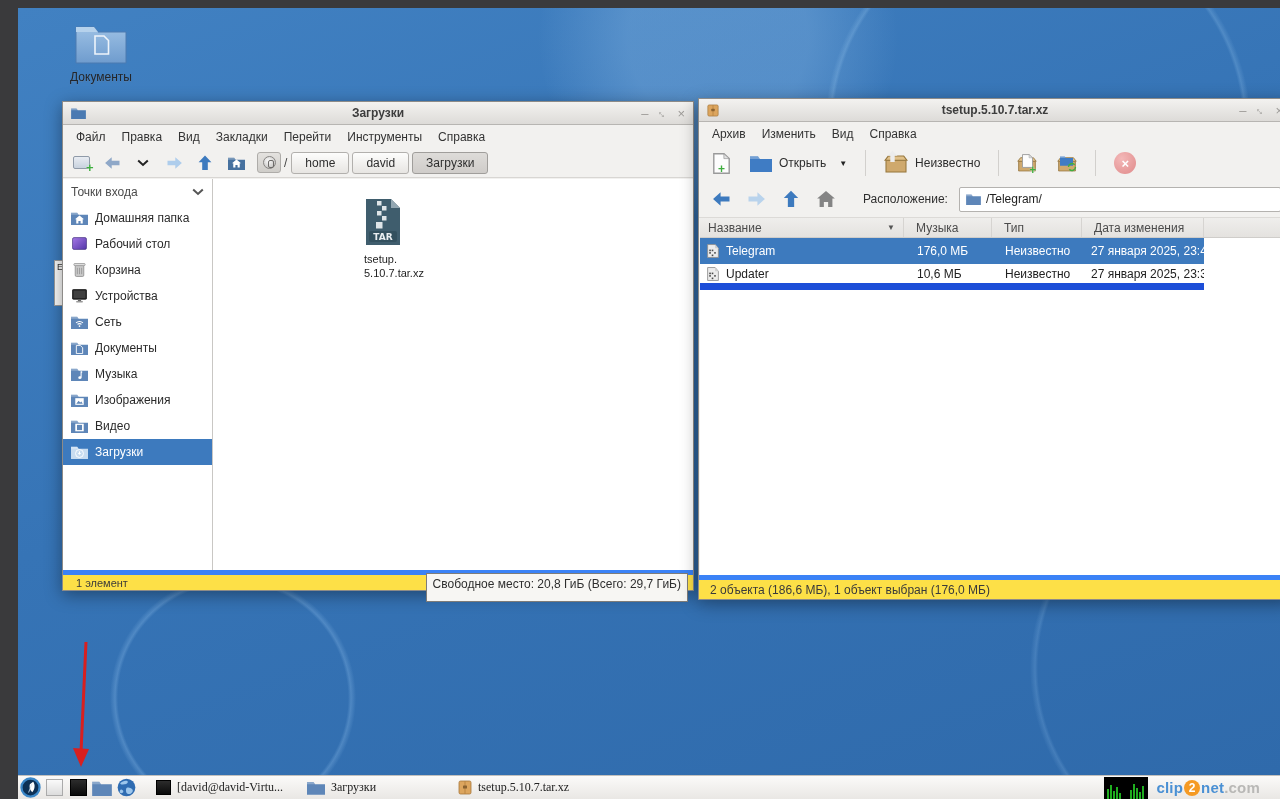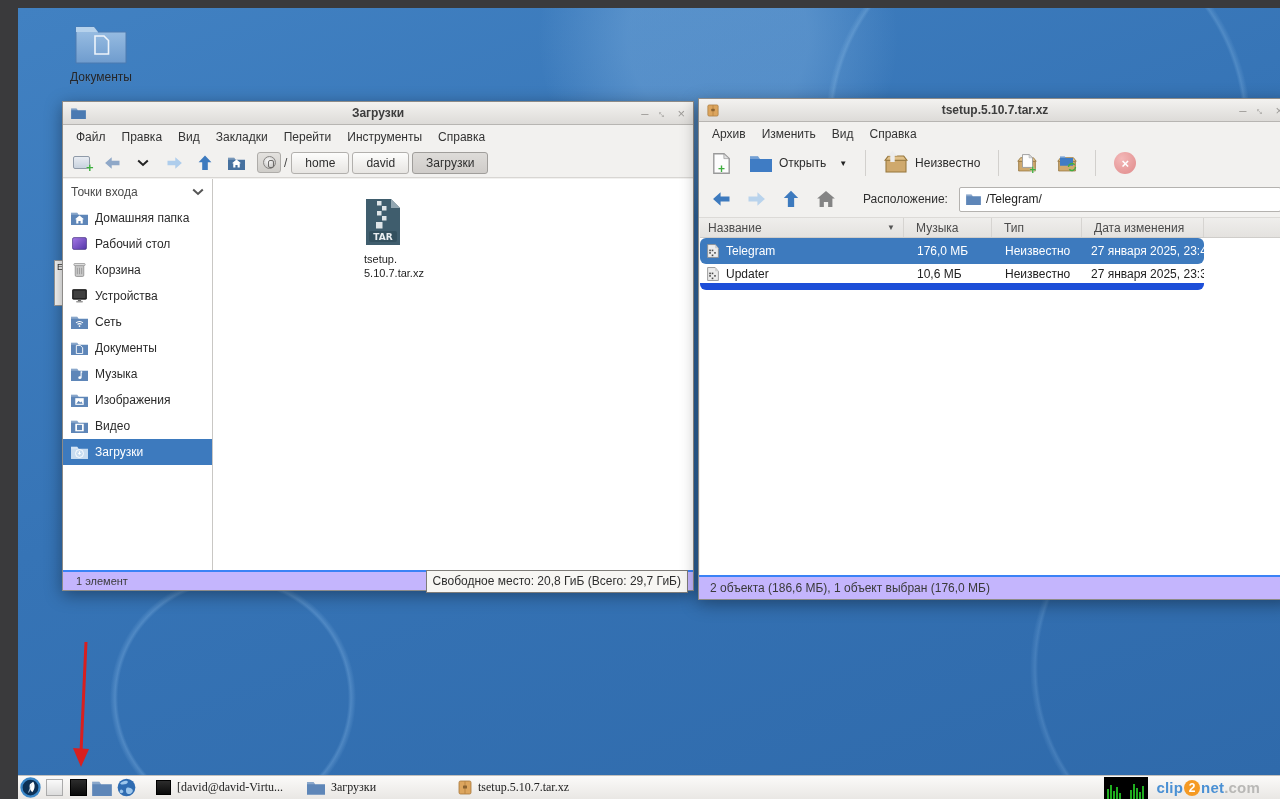--- a/index.html
+++ b/index.html
@@ -26,21 +26,21 @@
   .win { position:absolute; background:#f2f1ef; border:1px solid #8d8b88; box-shadow:0 4px 16px rgba(0,0,0,.38); z-index:2; }
   .titlebar { position:relative; height:23px; background:linear-gradient(#f3f2f0,#dddbd8); border-bottom:1px solid #b7b5b2;
     display:flex; align-items:center; }
   .titlebar .ticon { margin-left:8px; display:flex; }
   .titlebar .title { position:absolute; left:60px; right:60px; text-align:center; font-weight:bold; font-size:12px; color:#3d3d3d; }
   .winctl { position:absolute; right:8px; top:0; height:23px; display:flex; align-items:center; gap:9px; color:#9d9b98; font-size:13px; }
   .winctl .c { cursor:default; line-height:1; }
   .winctl .rot { display:inline-block; transform:rotate(45deg); font-size:11px; }
   .menubar { display:flex; align-items:center; height:23px; padding:0 5px; background:#f2f1ef; font-size:12px; color:#333; }
   .menubar .mi { padding:3px 8px; }
-  .statusbar { position:absolute; left:0; right:0; bottom:0; background:#c4b5fd; border-top:2px solid #3b82f6;
+  .statusbar { position:absolute; left:0; right:0; bottom:0; background:#fde047; border-top:5px solid #3b82f6;
     font-size:11px; color:#3a3a3a; display:flex; align-items:center; }
 
   
   #fm { left:44px; top:93px; width:632px; height:490px; }
   #fm-toolbar { display:flex; align-items:center; height:30px; padding:0 6px; background:#f2f1ef; border-bottom:1px solid #d8d6d3; gap:7px; }
   .tbtn { display:flex; align-items:center; justify-content:center; width:24px; height:24px; }
   .newtab-box { position:relative; width:17px; height:13px; border:1px solid #8f9aa8; border-radius:2px; background:linear-gradient(#e8ecf2,#c8d2de); }
   .newtab-box .plus { position:absolute; right:-5px; bottom:-6px; color:#3fae3f; font-weight:bold; font-size:13px; line-height:1; text-shadow:0 0 1px #fff; }
   .rootbtn { display:flex; align-items:center; justify-content:center; width:24px; height:21px; border:1px solid #aeaca9;
     border-radius:3px; background:linear-gradient(#e4e2df,#cfcdc9); }
@@ -56,21 +56,21 @@
   .side-hdr svg { margin-left:auto; }
   .side-item { height:26px; display:flex; align-items:center; gap:7px; padding:0 8px; font-size:12px; color:#2a2a2a; }
   .side-item.sel { background:#3d7abe; color:#fff; }
   .sbic { position:relative; width:17px; height:14px; flex:0 0 17px; }
   .sbic .base { position:absolute; left:0; top:0; width:17px; height:14px; }
   .sbic .ov { position:absolute; left:4px; top:3.5px; width:9px; height:9px; color:#fff; }
   #fm-files { flex:1; position:relative; background:#fff; }
   .tarfile { position:absolute; left:151px; top:20px; width:95px; text-align:left; }
   .tarfile .fname { font-size:11px; color:#1e1e1e; line-height:14px; margin-top:4px; }
   #fm .statusbar { height:20px; padding-left:13px; }
-  .freespace { position:absolute; right:5px; top:-2px; height:23px; line-height:21px; padding:0 6px; background:#f7f6f3;
+  .freespace { position:absolute; right:5px; top:-2px; height:29px; line-height:21px; padding:0 6px; background:#f7f6f3;
     border:1px solid #7e7c79; font-size:12px; color:#2e2e2e; white-space:nowrap; }
 
   
   #am { left:680px; top:90px; width:594px; height:502px; }
   #am-toolbar { display:flex; align-items:center; height:36px; padding:0 8px; background:#f2f1ef; gap:8px; }
   .am-btn { display:flex; align-items:center; gap:7px; padding:3px 6px; border-radius:3px; font-size:12px; color:#2d2d2d; }
   .vsep { width:1px; height:26px; background:#d2d0cd; margin:0 4px; }
   .dd-arrow { font-size:8px; color:#222; margin-left:6px; }
   .del-circle { width:22px; height:22px; border-radius:50%; background:radial-gradient(circle at 35% 30%, #f3b8b8, #e08a8a);
     color:#fff; font-weight:bold; font-size:13px; display:flex; align-items:center; justify-content:center; }
@@ -78,21 +78,21 @@
   #am-nav { display:flex; align-items:center; height:37px; padding:0 10px; background:#f2f1ef; border-bottom:1px solid #dcdad7; gap:11px; }
   .loc-label { margin-left:14px; color:#2e2e2e; font-size:12px; }
   .loc-field { flex:1; height:25px; background:#fff; border:1px solid #b4b2af; border-radius:2px; display:flex; align-items:center;
     padding:0 6px; gap:5px; font-size:12px; color:#1f1f1f; }
   #am-list { position:absolute; top:119px; bottom:24px; left:1px; right:1px; background:#fff; overflow:hidden; }
   .cols-hdr { display:grid; grid-template-columns:204px 88px 90px 122px 1fr; height:20px; background:linear-gradient(#efeeec,#e4e2df);
     border-bottom:1px solid #cfcdca; font-size:12px; color:#4b4b4b; }
   .cols-hdr .hc { display:flex; align-items:center; padding-left:12px; border-right:1px solid #d6d4d1; position:relative; }
   .cols-hdr .hc:first-child { padding-left:8px; }
   .cols-hdr .hc .sort { position:absolute; right:8px; font-size:8px; color:#555; }
-  .frow { display:grid; grid-template-columns:204px 88px 90px 122px; width:504px; height:26px; font-size:12px; color:#212121;border-radius:6px; }
+  .frow { display:grid; grid-template-columns:204px 88px 90px 122px; width:504px; height:26px; font-size:12px; color:#212121; }
   .frow .rc { display:flex; align-items:center; padding-left:13px; gap:7px; overflow:hidden; white-space:nowrap; }
   .frow .rc:first-child { padding-left:7px; }
   .frow.sel { background:#3d7abe; color:#fff; }
   .frow.plain { border-bottom:7px solid #1d4ed8; }
   #am .statusbar { height:24px; padding-left:11px; font-size:12px; }
 
   
   #taskbar { position:absolute; left:18px; right:0; bottom:0; height:24px; background:linear-gradient(#fbfaf9,#e9e7e4);
     border-top:1px solid #c2c0bd; display:flex; align-items:center; z-index:5; }
   .tb-launch { display:flex; align-items:center; justify-content:center; width:24px; height:24px; }

